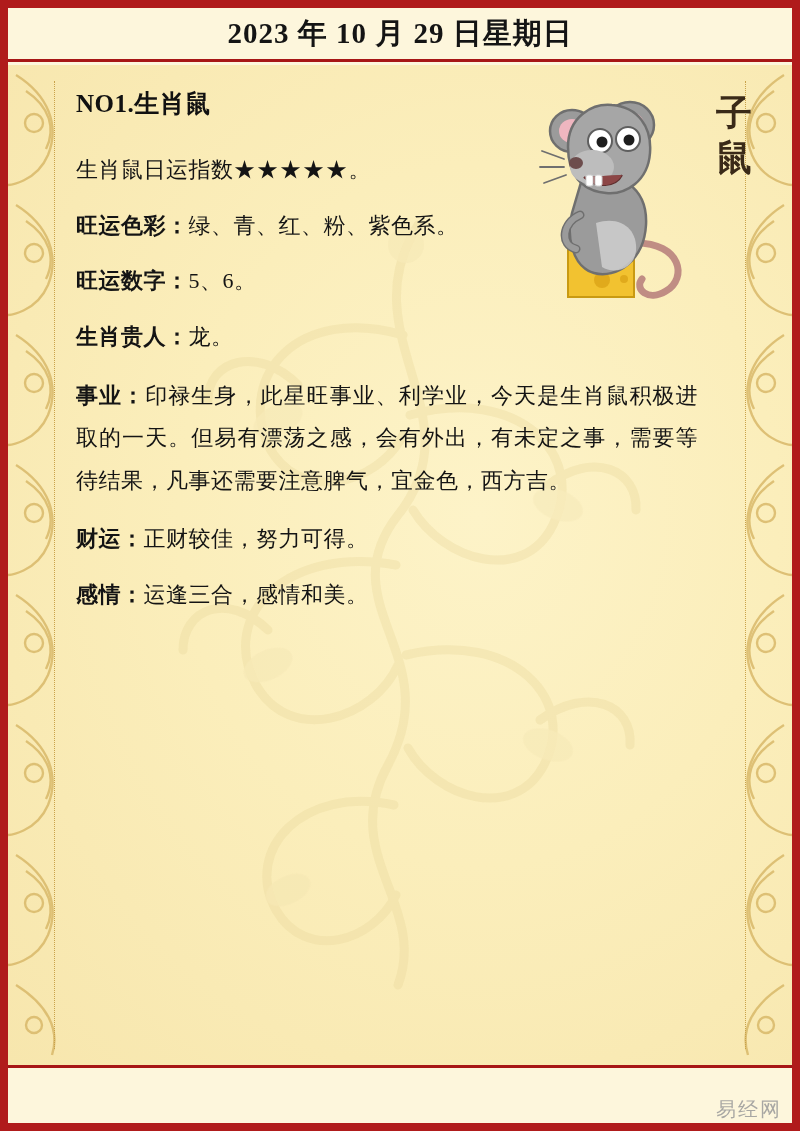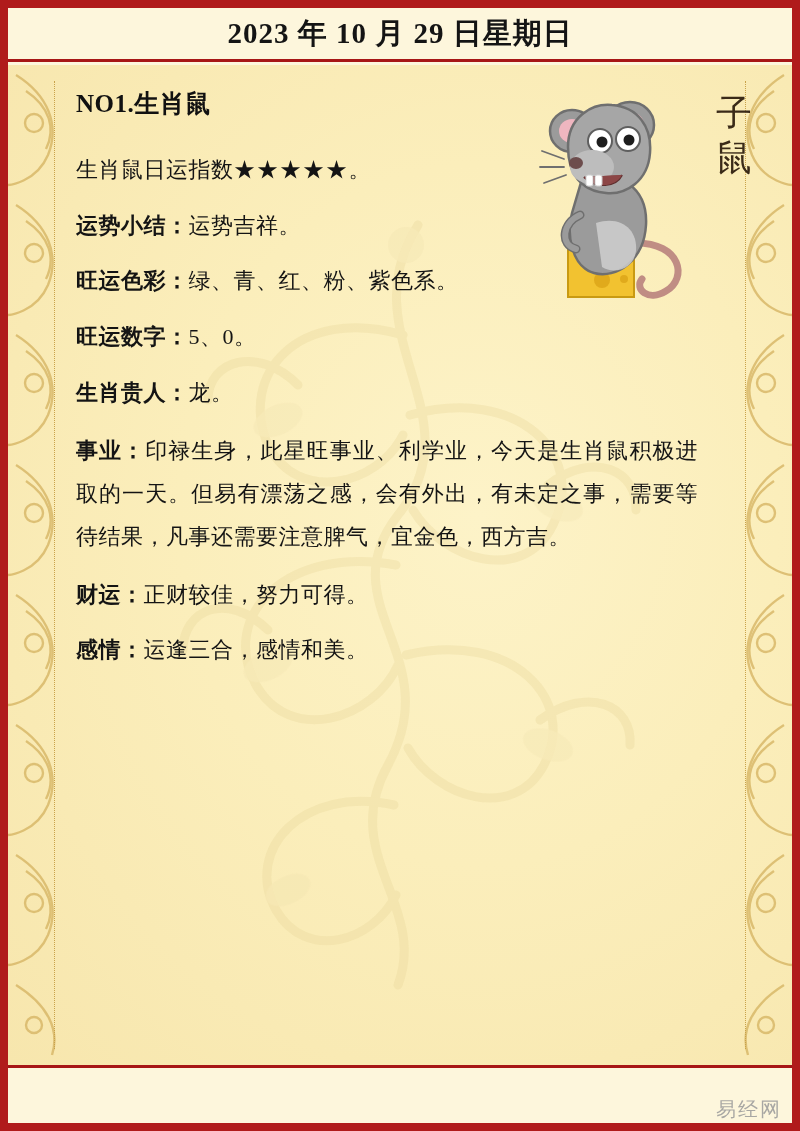--- a/index.html
+++ b/index.html
@@ -152,21 +152,21 @@
     pointer-events: none;
   }
   .zodiac-label {
     position: absolute;
     right: 26px;
     top: 26px;
     width: 62px;
     text-align: center;
     font-family: "Liberation Serif", "DejaVu Serif", serif;
     font-size: 36px;
-    font-weight: normal;
+    font-weight: bold;
     color: #3a2a18;
     line-height: 1.25;
     letter-spacing: 2px;
   }
 
   
   .footer {
     position: absolute;
     left: 0;
     bottom: 0;
@@ -329,31 +329,28 @@
       <div class="zodiac-label">子鼠</div>
 
       <div class="content">
 
         <div class="heading">NO1.生肖鼠</div>
 
         <div class="line">
           <span>生肖鼠日运指数</span><span class="stars">★★★★★</span><span>。</span>
         </div>
 
-        <div class="line">
-          <span class="lbl">运势小结：</span><span>运势吉祥。</span>
-        </div>
 
 
         <div class="line">
           <span class="lbl">旺运色彩：</span><span>绿、青、红、粉、紫色系。</span>
         </div>
 
         <div class="line">
-          <span class="lbl">旺运数字：</span><span>5、0。</span>
+          <span class="lbl">旺运数字：</span><span>5、6。</span>
         </div>
 
         <div class="line">
           <span class="lbl">生肖贵人：</span><span>龙。</span>
         </div>
 
         <div class="para">
           <span class="lbl">事业：</span><span>印禄生身，此星旺事业、利学业，今天是生肖鼠积极进取的一天。但易有漂荡之感，会有外出，有未定之事，需要等待结果，凡事还需要注意脾气，宜金色，西方吉。</span>
         </div>
 

